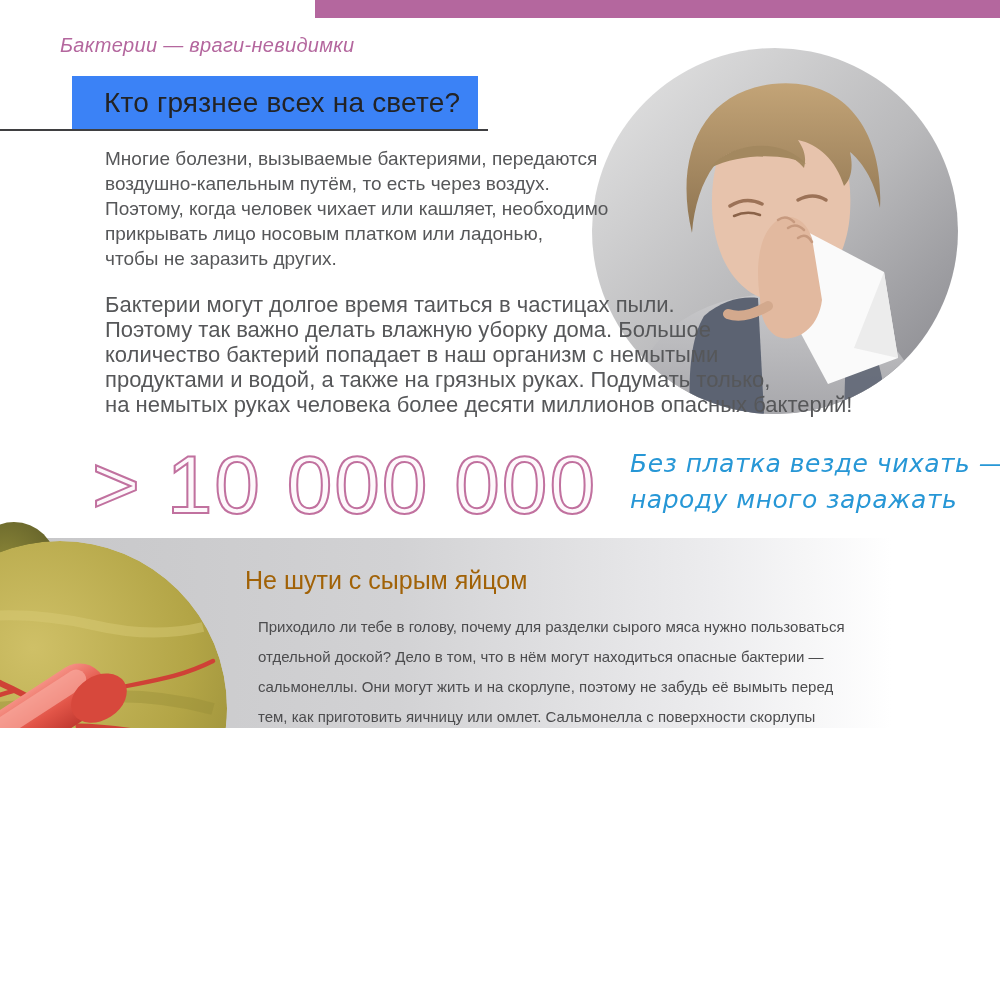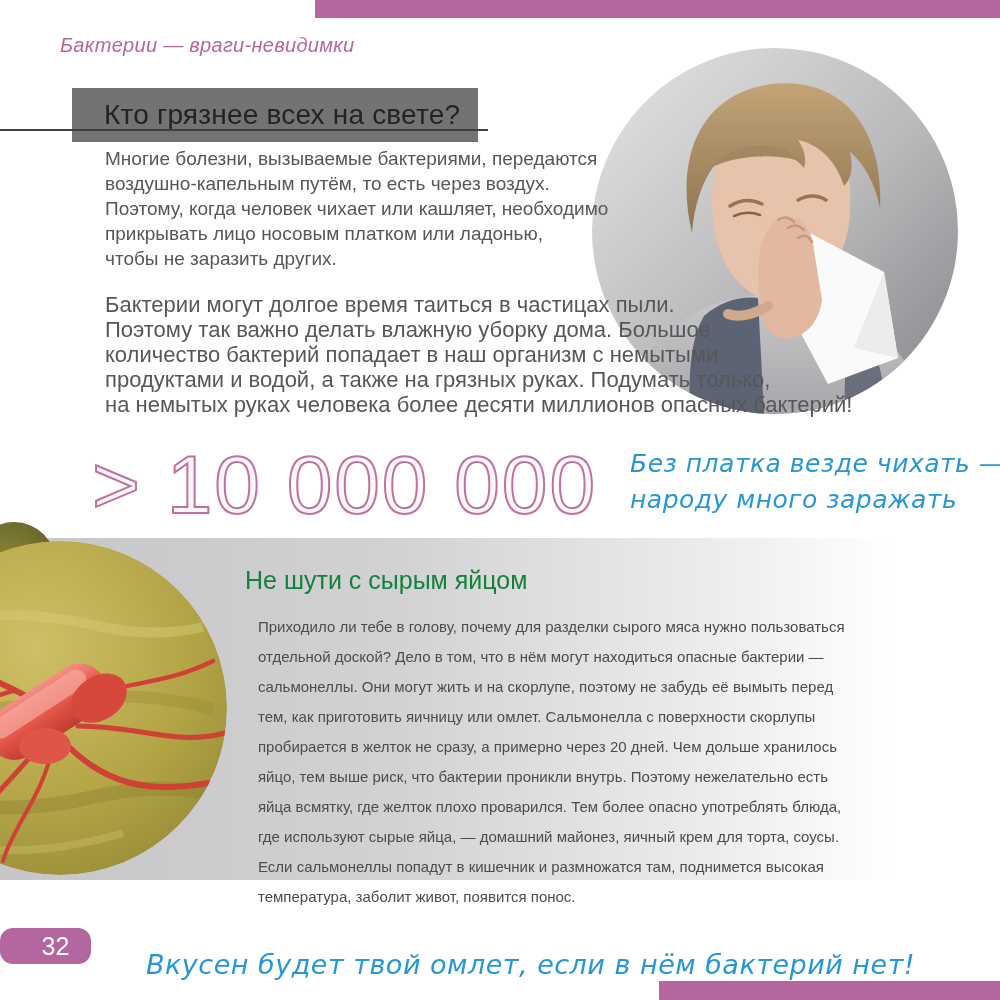--- a/index.html
+++ b/index.html
@@ -1,33 +1,33 @@
 <!DOCTYPE html>
 <html><head>
 <meta charset="utf-8">
 <style>
   html,body{margin:0;padding:0;background:#ffffff;}
   #page{
-    position:relative;width:1000px;height:1000px;overflow:hidden;
+    position:relative;width:1000px;height:728px;overflow:hidden;
     background:#ffffff;font-family:"Liberation Sans",sans-serif;
     --accent:#b4679e;--blue:#2797d6;--numline:#c1719f;--body:#565759;
   }
   .abs{position:absolute;}
   
   .bar{background:var(--accent);}
   #bar-top{left:315px;top:0;width:685px;height:18px;}
   #bar-bottom{left:659px;top:981px;width:341px;height:19px;}
   
   #running-head{
     left:60px;top:34px;font-size:20px;font-style:italic;color:var(--accent);
     letter-spacing:.3px;
   }
   
   #title-box{
-    left:72px;top:88px;width:406px;height:54px;background:#737373;
+    left:72px;top:76px;width:406px;height:54px;background:#3b82f6;
   }
   #title-box .t{
     position:absolute;left:32px;top:0;line-height:54px;white-space:nowrap;
     font-size:28px;color:#232325;letter-spacing:.2px;
   }
   #rule{left:0;top:129px;width:488px;height:2px;background:#3f3f41;}
   
   .bodytext{
     color:var(--body);font-size:19px;line-height:25px;white-space:pre;
   }
@@ -47,21 +47,21 @@
     color:var(--blue);font-style:italic;font-family:"DejaVu Sans",sans-serif;
     white-space:pre;letter-spacing:.5px;
   }
   #caption1{left:630px;top:446px;font-size:25px;line-height:36px;}
   #caption2{left:146px;top:901px;font-size:27px;margin-top:48px;}
   
   #panel{
     left:0;top:538px;width:948px;height:342px;
     background:linear-gradient(to right,#c6c6c8 0%,#d2d2d4 42%,#ececee 75%,#ffffff 94%);
   }
-  #sec2-title{left:245px;top:566px;font-size:25px;color:#15803d;}
+  #sec2-title{left:245px;top:566px;font-size:25px;color:#a16207;}
   #sec2-body{left:258px;top:612px;font-size:15px;line-height:30px;color:#4c4c4e;white-space:pre;}
   
   #bact-frag{
     left:-28px;top:522px;width:84px;height:84px;border-radius:50%;
     background:radial-gradient(circle at 40% 45%,#8a8537,#66642b 75%);
   }
   #bact-circle{
     left:-107px;top:541px;width:334px;height:334px;border-radius:50%;overflow:hidden;
   }
   

